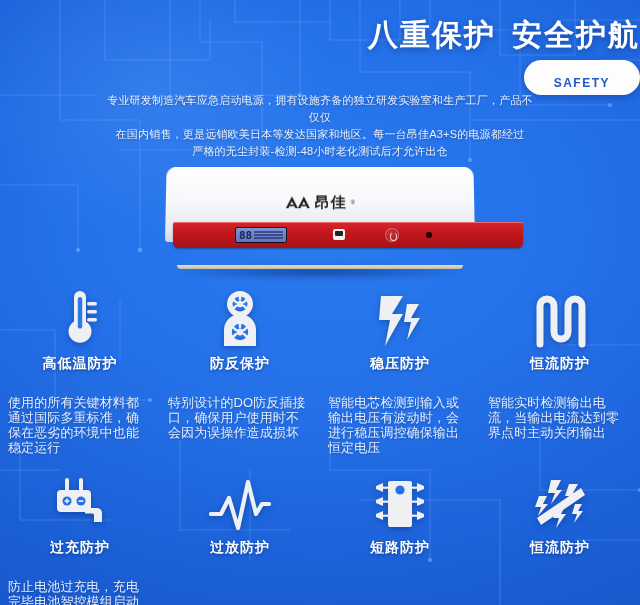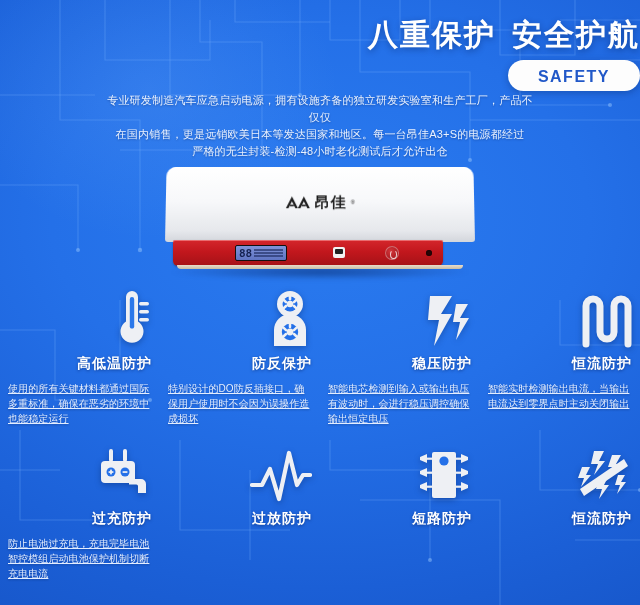--- a/index.html
+++ b/index.html
@@ -38,23 +38,23 @@
     text-shadow:0 2px 6px rgba(0,30,90,.45);
     line-height:1.1;
   }
   .title .gap { display:inline-block; width:16px; }
 
   .badge-wrap { margin-top:9px; }
   .badge {
     display:inline-block;
     background:#fdfdfd;
     color:#2158c8;
-    font-size:16px; font-weight:bold;
+    font-size:12px; font-weight:bold;
     letter-spacing:1.5px;
-    padding:8px 30px 5px;
+    padding:16px 30px 5px;
     border-radius:20px;
     box-shadow:0 2px 7px rgba(0,25,80,.3);
   }
 
   
   .intro {
     position:absolute; left:50%; transform:translateX(-50%);
     top:92px; width:432px;
     text-align:center;
     color:#eaf2ff;
@@ -76,21 +76,21 @@
   }
   .prod-top {
     position:absolute; left:0; top:0; width:310px; height:76px;
     background:linear-gradient(180deg,#ffffff 0%,#f7f8fa 46%,#e6e8ec 85%,#d3d6dc 100%);
     border-radius:10px 10px 3px 3px;
     box-shadow:inset 0 1px 0 #fff;
     transform:perspective(520px) rotateX(4deg);
     transform-origin:bottom center;
   }
   .prod-front {
-    position:absolute; left:8px; top:74px; width:270px; height:26px;
+    position:absolute; left:8px; top:56px; width:350px; height:26px;
     background:linear-gradient(180deg,#d4262b 0%,#c2171d 45%,#a51217 100%);
     border-radius:2px 2px 5px 5px;
     box-shadow:inset 0 1px 0 rgba(255,180,180,.5), 0 1px 2px rgba(0,0,0,.3);
     text-decoration:underline;
   }
   .prod-base {
     position:absolute; left:12px; top:99px; width:286px; height:4px;
     background:linear-gradient(180deg,#e8ddcb,#c9bda6);
     border-radius:0 0 4px 4px;
   }
@@ -145,42 +145,41 @@
   }
 
   
   .grid {
     position:absolute; left:0; top:286px; width:640px;
   }
   .row { display:flex; width:100%; }
   .row + .row { margin-top:15px; }
   .cell {
     flex:1 1 25%;
-    display:flex; flex-direction:column; align-items:flex-end;
+    display:flex; flex-direction:column; align-items:center;
     padding:0 8px;
   }
   .icon-box {
     height:62px; display:flex; align-items:flex-end; justify-content:center;
   }
   .icon-box svg { display:block; filter:drop-shadow(0 2px 3px rgba(0,25,80,.35)); }
   .feat-title {
     margin-top:7px;
     font-size:14px; font-weight:bold; color:#ffffff;
     letter-spacing:1px;
     text-shadow:0 1px 3px rgba(0,25,85,.5);
   }
   .feat-desc {
-    margin-top:8px;
-    font-size:10px; line-height:15px;
+    margin-top:22px;
+    font-size:13px; line-height:15px;
     color:#e4eeff;
     text-align:left;
     width:100%;
     letter-spacing:.1px;
     text-shadow:0 1px 2px rgba(0,20,70,.3);
-    text-decoration:underline;
   }
   .row-2 .feat-desc { text-align:left; }
 </style>
 </head>
 <body>
 
 <div id="page">
 
   <div class="circuit">
     <svg viewBox="0 0 640 605" preserveAspectRatio="none">

